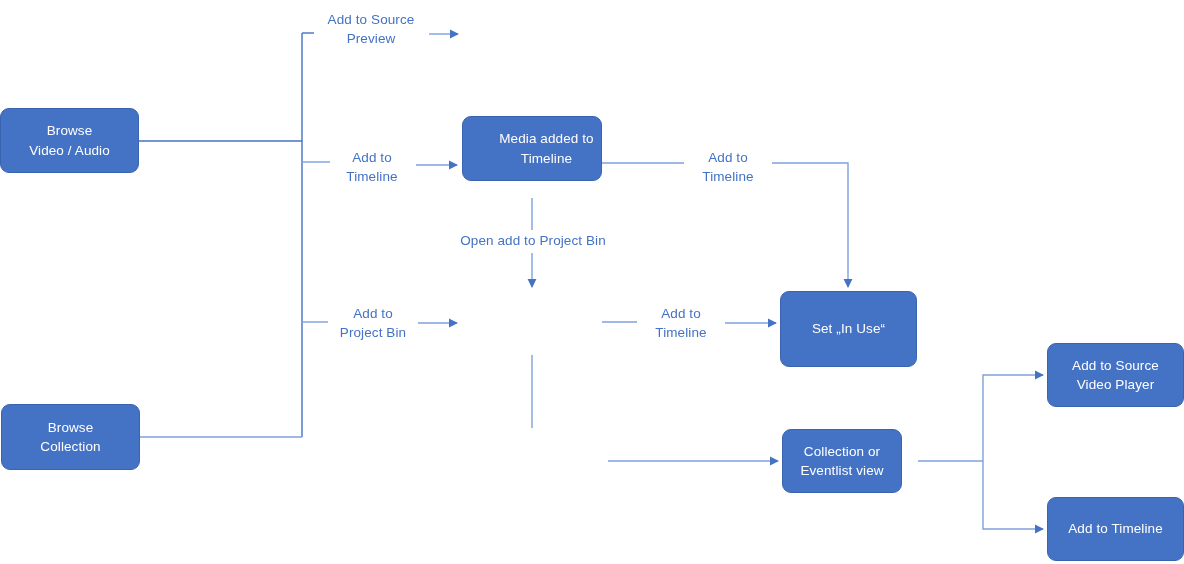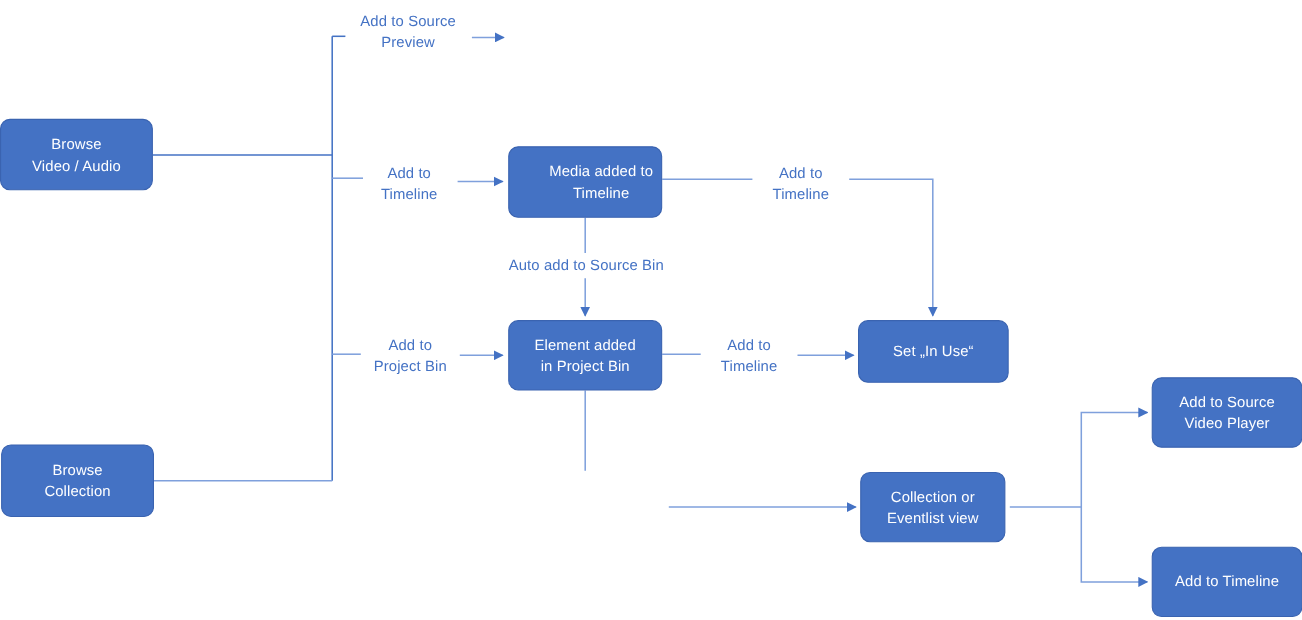--- a/index.html
+++ b/index.html
@@ -104,46 +104,44 @@
     </g>
   </svg>
 
   <div class="node" style="left:0px;  top:108px; width:139px; height:65px;">Browse
 Video / Audio</div>
 
   <div class="node" style="left:1px;  top:404px; width:139px; height:66px;">Browse
 Collection</div>
 
 
-  <div class="node" style="left:462px; top:133px; width:140px; height:65px;padding-left:29px;">Media added to
+  <div class="node" style="left:462px; top:116px; width:140px; height:65px;padding-left:29px;">Media added to
 Timeline</div>
 
-  <div class="node" style="left:462px; top:291px; width:140px; height:64px;">Element added
-in Project Bin</div>
 
-  <div class="node" style="left:780px; top:291px; width:137px; height:57px;">Set „In Use“</div>
+  <div class="node" style="left:780px; top:291px; width:137px; height:76px;">Set „In Use“</div>
 
-  <div class="node" style="left:782px; top:429px; width:132px; height:64px;">Collection or
+  <div class="node" style="left:782px; top:429px; width:120px; height:64px;">Collection or
 Eventlist view</div>
 
   <div class="node" style="left:1047px; top:343px; width:137px; height:64px;">Add to Source
 Video Player</div>
 
   <div class="node" style="left:1047px; top:497px; width:137px; height:64px;">Add to Timeline</div>
 
   <div class="edge-label" style="left:313px; top:10px;  width:116px;">Add to Source
 Preview</div>
 
   <div class="edge-label" style="left:330px; top:148px; width:84px;">Add to
 Timeline</div>
 
   <div class="edge-label" style="left:686px; top:148px; width:84px;">Add to
 Timeline</div>
 
-  <div class="edge-label" style="left:448px; top:231px; width:170px;">Auto add to Source Bin</div>
+  <div class="edge-label" style="left:448px; top:231px; width:170px;">Open add to Project Bin</div>
 
   <div class="edge-label" style="left:328px; top:304px; width:90px;">Add to
 Project Bin</div>
 
   <div class="edge-label" style="left:639px; top:304px; width:84px;">Add to
 Timeline</div>
 
 
 </div>
 

